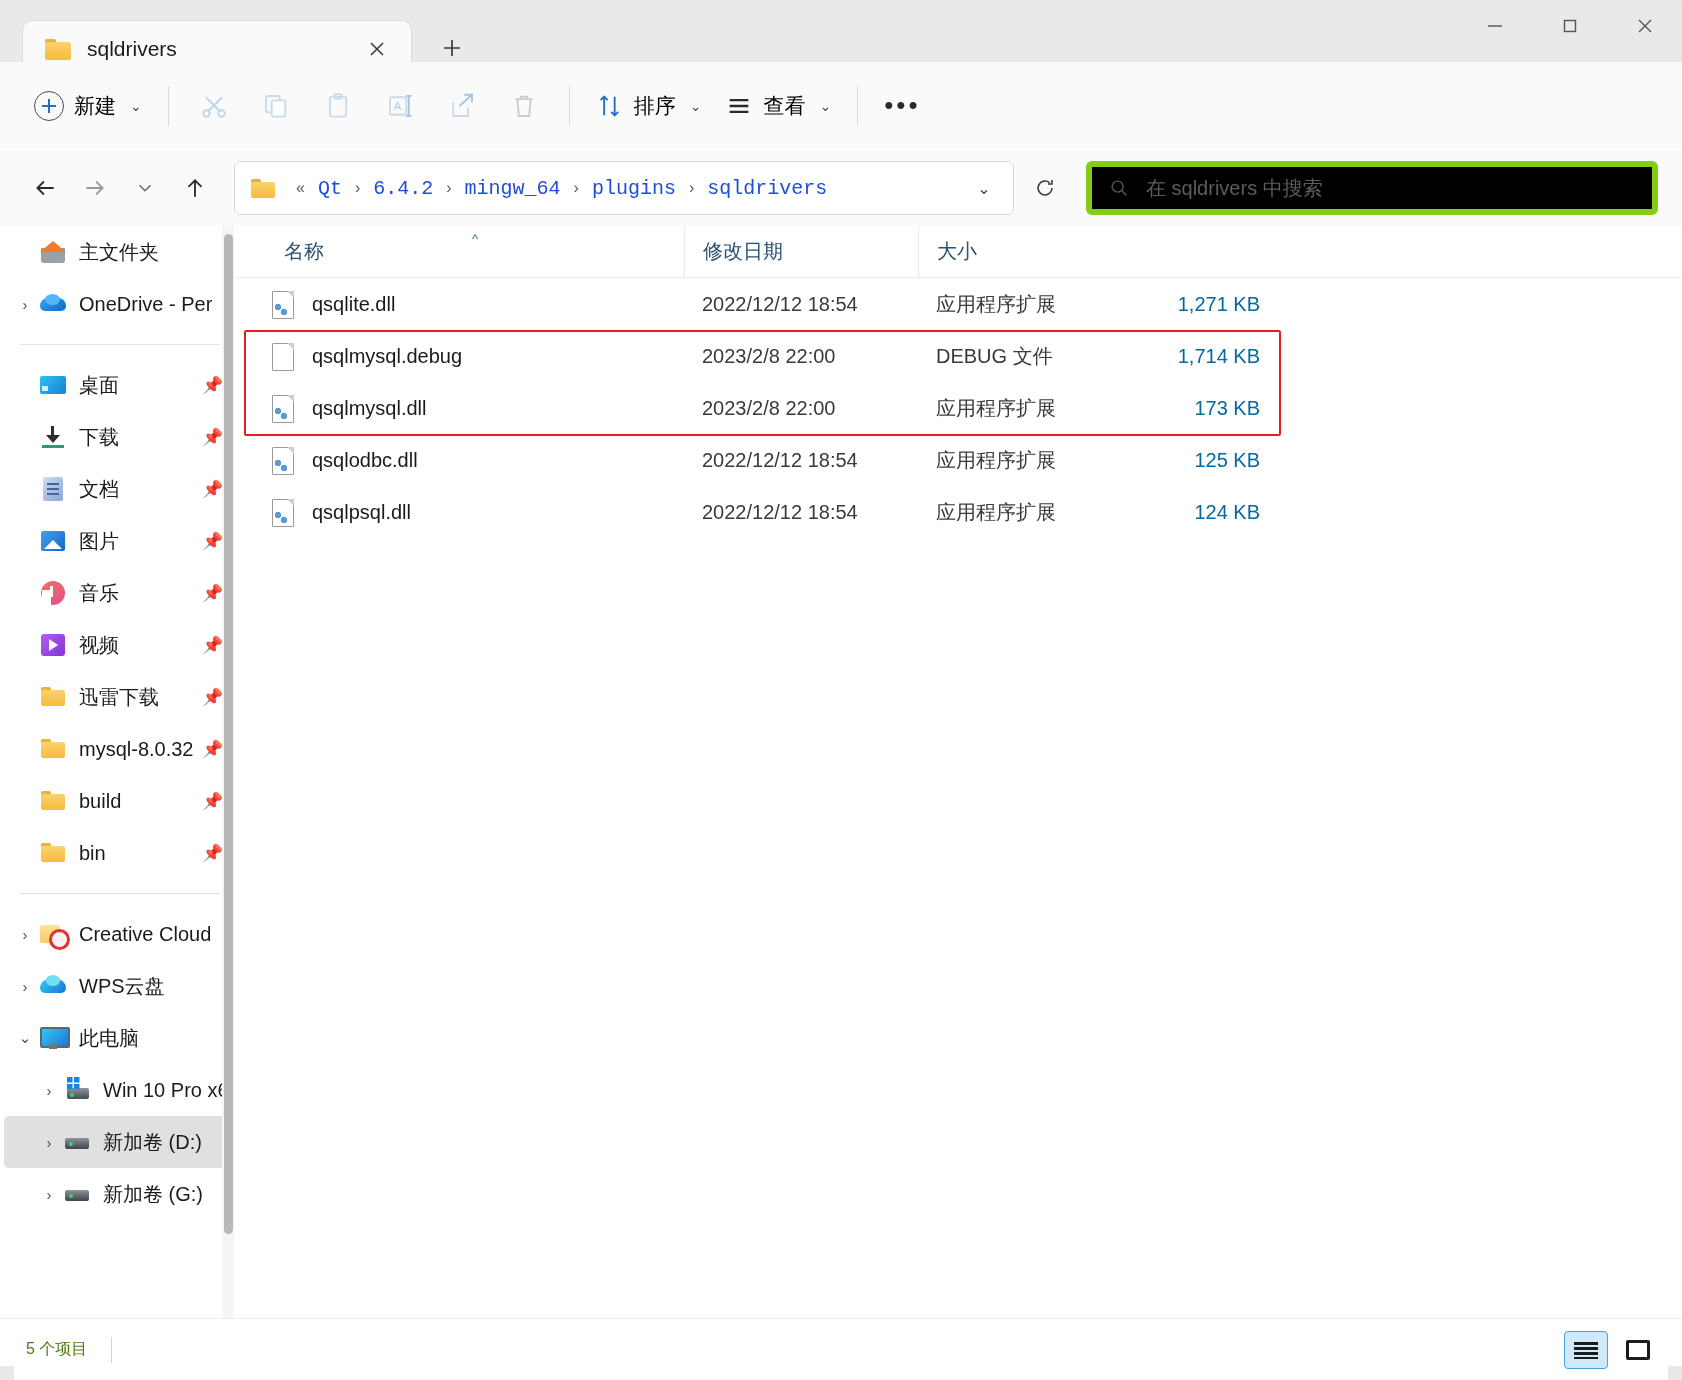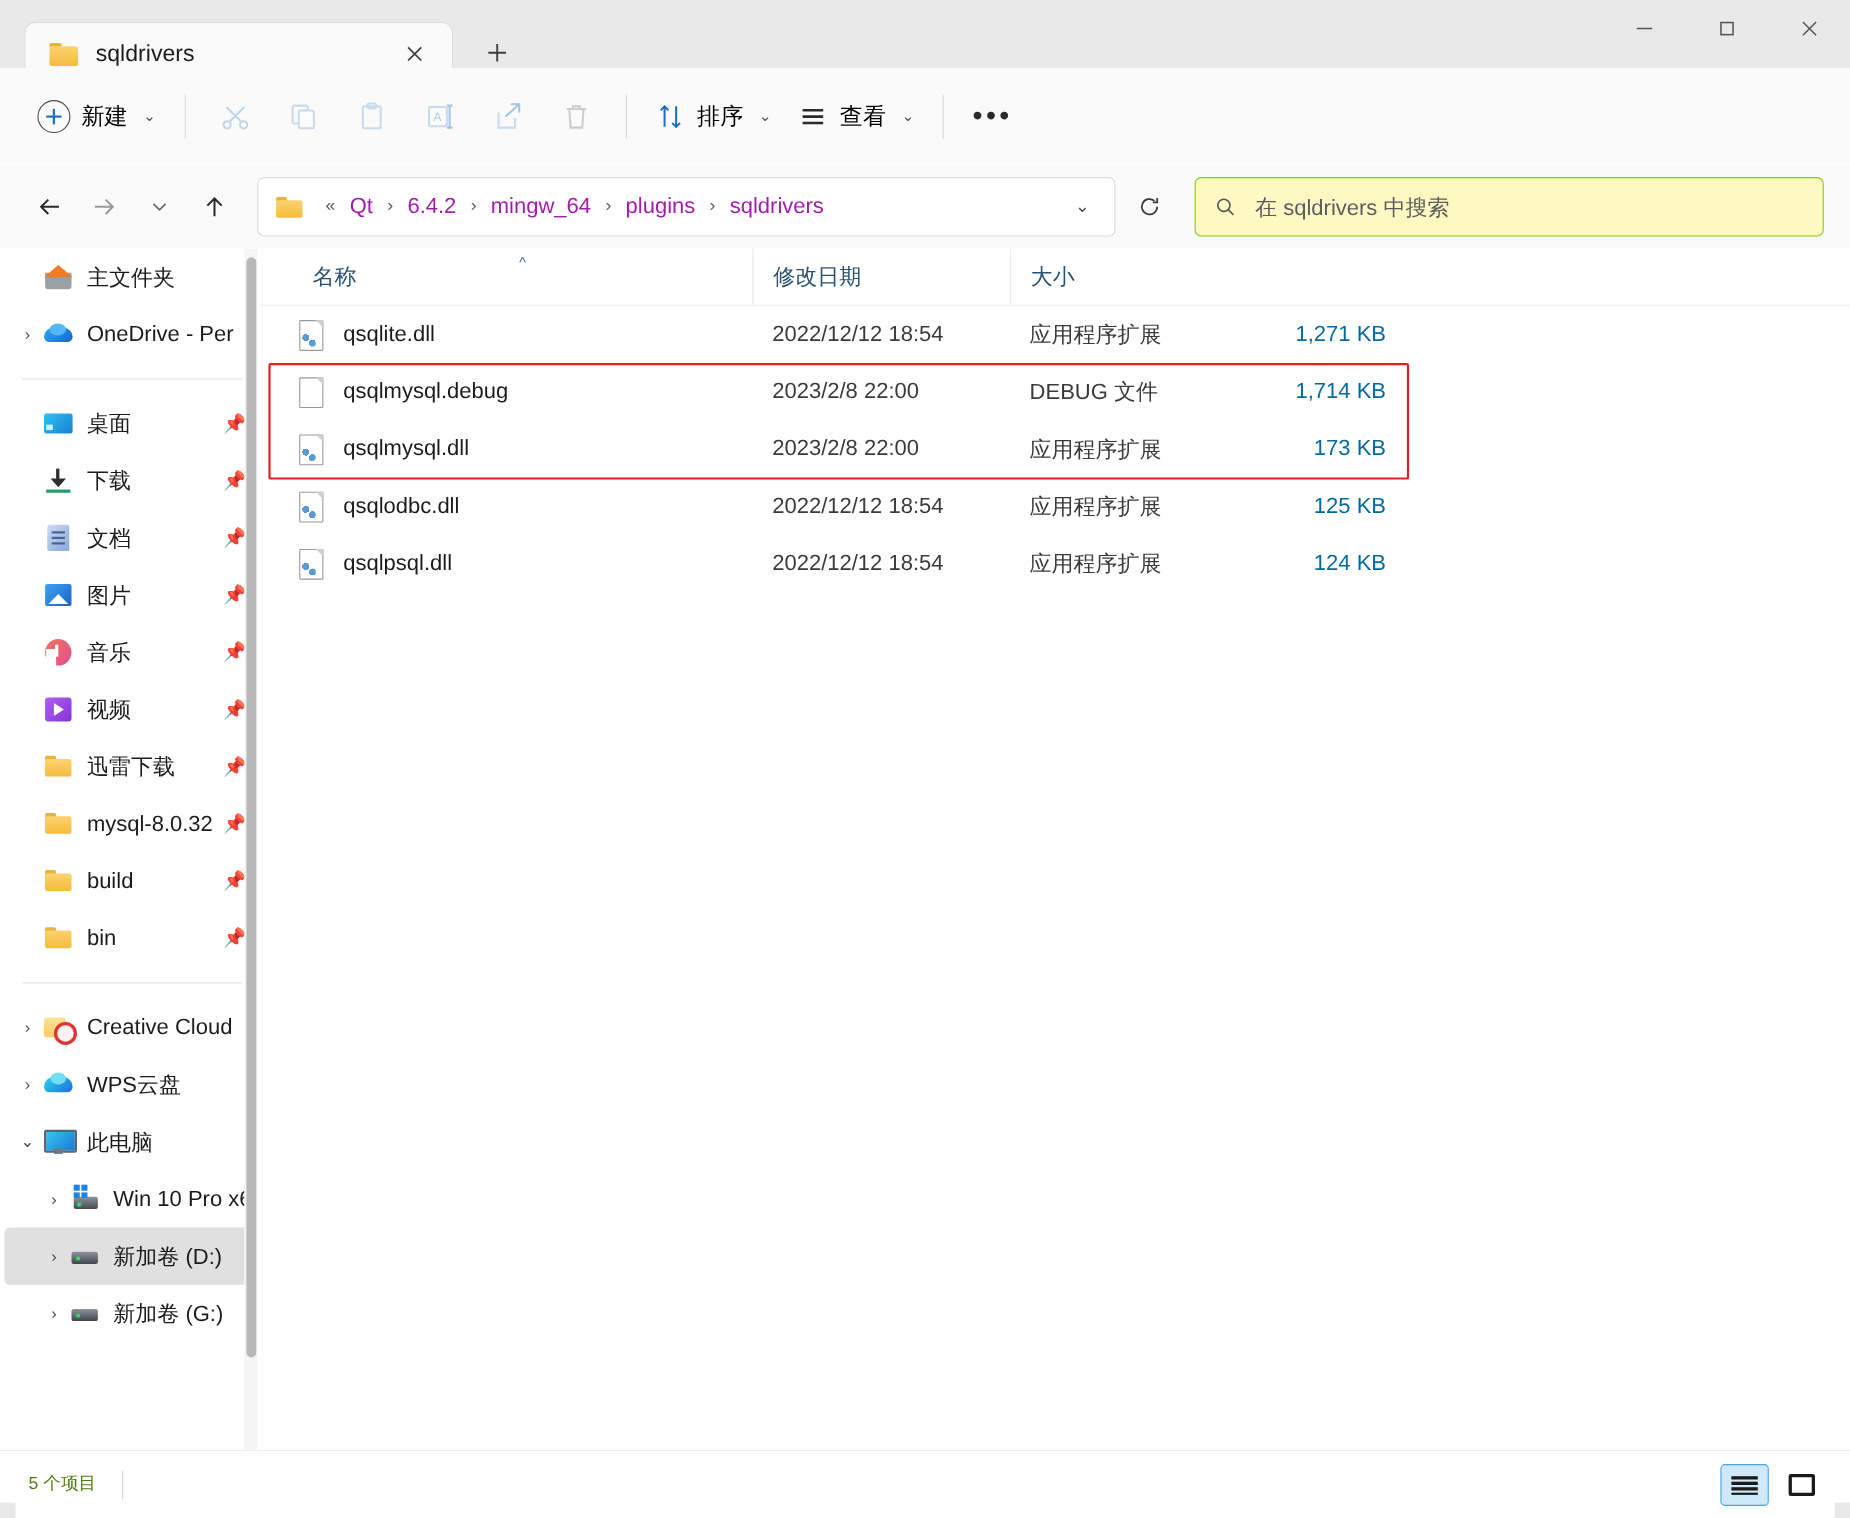--- a/index.html
+++ b/index.html
@@ -127,32 +127,32 @@
   }
   .addr-folder::before {
     content: ""; position: absolute; left: 0; top: 0.5px; width: 10px; height: 4px;
     background: #e8b33a; border-radius: 1.5px 2px 0 0;
   }
   .addr-folder::after {
     content: ""; position: absolute; left: 0; top: 3.2px; width: 24px; height: 16px;
     background: linear-gradient(180deg,#fcd270 0%, #f5bb3c 100%); border-radius: 2px;
   }
   .crumbs { display: flex; align-items: center; flex: 1; overflow: hidden; }
-  .crumb { font-size: 20px; color: #a21caf; padding: 4px 6px; border-radius: 4px; white-space: nowrap; }
+  .crumb { font-size: 20px; color: #1d4ed8; padding: 4px 6px; border-radius: 4px; white-space: nowrap; font-family: Liberation Mono, monospace; }
   .crumb-sep { font-size: 16px; color: #5a5a5a; padding: 0 7px; }
   .addr-chev { width: 42px; height: 42px; display: flex; align-items: center; justify-content: center; color: #4a4a4a; font-size: 16px; }
   .refreshbtn {
     width: 54px; height: 54px; margin-left: 4px;
     display: flex; align-items: center; justify-content: center; border-radius: 6px;
     color: #3a3a3a; font-size: 24px;
   }
 
   .searchbox {
     flex: 1; height: 54px; margin-left: 14px; margin-right: 4px;
-    background: #fef9c3; border: 1px solid #84cc16; border-radius: 6px;
+    background: #000000; border: 6px solid #84cc16; border-radius: 6px;
     display: flex; align-items: center; padding: 0 16px;
   }
   .search-icon { margin-right: 16px; color: #555; display: flex; }
   .search-ph { font-size: 20px; color: #5d5d5d; }
 
   
   .content {
     position: absolute; left: 0; top: 226px; width: 1682px; height: 1092px;
     background: #ffffff; display: flex;
   }

